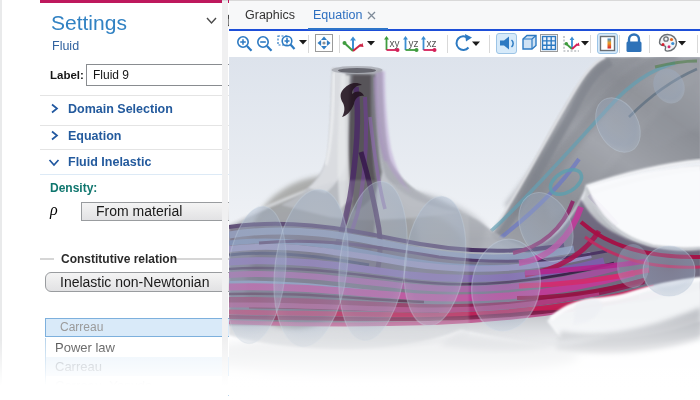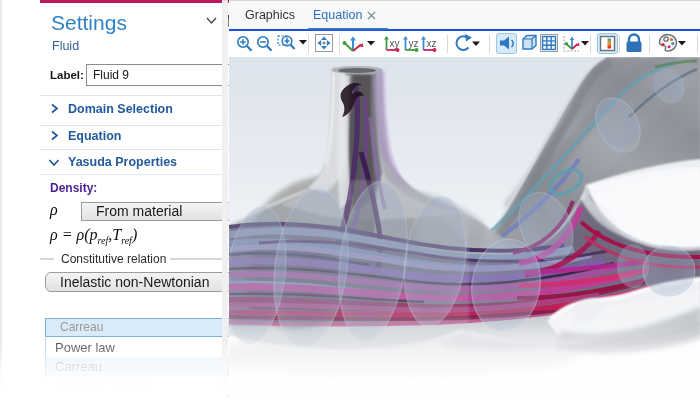--- a/index.html
+++ b/index.html
@@ -11,21 +11,21 @@
   #left { left:0; top:0; width:222px; height:400px; background:#fff; border-top:3px solid #be185d;margin-left:40px; }
   #divider { left:222px; top:0; width:6px; height:400px; background:#f0f0f1; border-top:1px solid #d9d9d9;}
   #settingsTitle { left:11px; top:8px; font-size:21px; color:#3182c3; }
   #fluidSub { left:12px; top:36px; font-size:12.5px; color:#31629f; }
   .hdrIcons { top:11px; color:#4a4a4a; }
   #labelTxt { left:10px; top:66px; font-size:11.5px; font-weight:bold; color:#161616;text-align:center; }
   #labelInput { left:46px; top:61px; width:146px; height:22px; border:1px solid #898c90; background:#fff; font-size:12px; color:#161616; padding-left:6px; line-height:20px; }
   #renameBtn { left:197px; top:61px; width:22px; height:22px; border:1px solid #b9bcbe; background:#f2f3f4; border-radius:2px; }
   .sepline { left:0px; width:222px; height:1px; background:#e4e4e4; }
   .sect { left:28px; font-size:12.5px; font-weight:bold; color:#235a9d; }
-  .blab { font-size:12px; color:#4c1d95; }
+  .blab { font-size:12px; color:#0f766e; }
   .combo { height:19px; background:linear-gradient(#f4f4f4,#e9e9ea 60%,#e2e2e4); border:1px solid #999c9f; font-size:14px; color:#1a1a1a; line-height:17px; padding-left:14px; }
   .caret { position:absolute; right:7px; top:7px; width:0; height:0; border-left:4px solid transparent; border-right:4px solid transparent; border-top:5px solid #222; }
   #groupLab { left:0; top:249px; width:222px; }
   #combo3 { left:5px; top:315px; width:213px; height:19px; background:#d9eaf9; border:1px solid #7db0dd; font-size:12px; color:#9a9a9a; line-height:17px; padding-left:14px; }
   #list { left:5px; top:335px; width:213px; background:#fff; border:1px solid #b9d5ec; border-top:none; }
   .litem { height:19px; font-size:13px; padding-left:9px; line-height:19px; }
 
   
   #right { left:229px; top:0; width:472px; height:400px; background:#1d4ed8; }
   #tabbar { left:0; top:0; width:472px; height:29px; background:#f7f8f9; border-top:1px solid #d9d9d9; }
@@ -69,33 +69,32 @@
   <div class="abs sect" style="top:99px;">Domain Selection</div>
   <div class="abs sepline" style="top:122px;"></div>
   <svg class="abs" style="left:10px; top:127px;" width="9" height="11" viewBox="0 0 9 11">
       <path d="M2 1.5 L7 5.5 L2 9.5" fill="none" stroke="#2057a0" stroke-width="1.7"></path>
     </svg>
   <div class="abs sect" style="top:126px;">Equation</div>
   <div class="abs sepline" style="top:146px;"></div>
   <svg class="abs" style="left:8px; top:155px;" width="12" height="9" viewBox="0 0 12 9">
       <path d="M1.5 2 L6 7 L10.5 2" fill="none" stroke="#2057a0" stroke-width="1.7"></path>
     </svg>
-  <div class="abs sect" style="top:152px;">Yasuda Properties</div>
+  <div class="abs sect" style="top:152px;">Fluid Inelastic</div>
   <div class="abs sepline" style="top:171px; background:#ddeaf6;"></div>
 
   <div class="abs blab" style="left:10px; top:178px; font-weight:bold;">Density:</div>
   <div class="abs" style="left:10px; top:198px; font-family:'Liberation Serif',serif; font-style:italic; font-size:16px;">ρ</div>
   <div class="abs combo" style="left:41px; top:199px; width:177px;">From material<span class="caret"></span></div>
-  <div class="abs" style="left:10px; top:223px; font-family:'Liberation Serif',serif; font-style:italic; font-size:16px; color:#111;">ρ = ρ(<i>p</i><sub style="font-size:10px;">ref</sub>,<i>T</i><sub style="font-size:10px;">ref</sub>)</div>
 
   <div id="groupLab" class="abs">
     <svg width="222" height="14" viewBox="0 0 222 14">
         <path d="M0 7 h14 M130 7 h92" stroke="#adadad" stroke-width="1"></path>
       </svg>
-    <div class="abs" style="left:21px; top:0px; font-size:12px; font-weight:normal; color:#2b2b2b;">Constitutive relation</div>
+    <div class="abs" style="left:21px; top:0px; font-size:12px; font-weight:bold; color:#2b2b2b;">Constitutive relation</div>
   </div>
 
   <div class="abs combo" style="left:5px; top:269px; width:240px; height:20px; line-height:18px;border-radius:6px;">Inelastic non-Newtonian<span class="caret" style="top:7.5px;"></span></div>
   <div id="combo3" class="abs">Carreau<span class="caret" style="border-top-color:#8a8a8a;"></span></div>
   <div id="list" class="abs">
     <div class="litem" style="color:#4d4d4d;">Power law</div>
     <div class="litem" style="color:#a9b2bc; background:#eaf3fb;">Carreau</div>
     <div class="litem" style="color:#c3c9cf;">Carreau–Yasuda</div>
   </div>
   <div class="abs" style="left:28px; top:386px; font-size:11px; color:rgba(120,130,140,0.35);">C1000</div>

